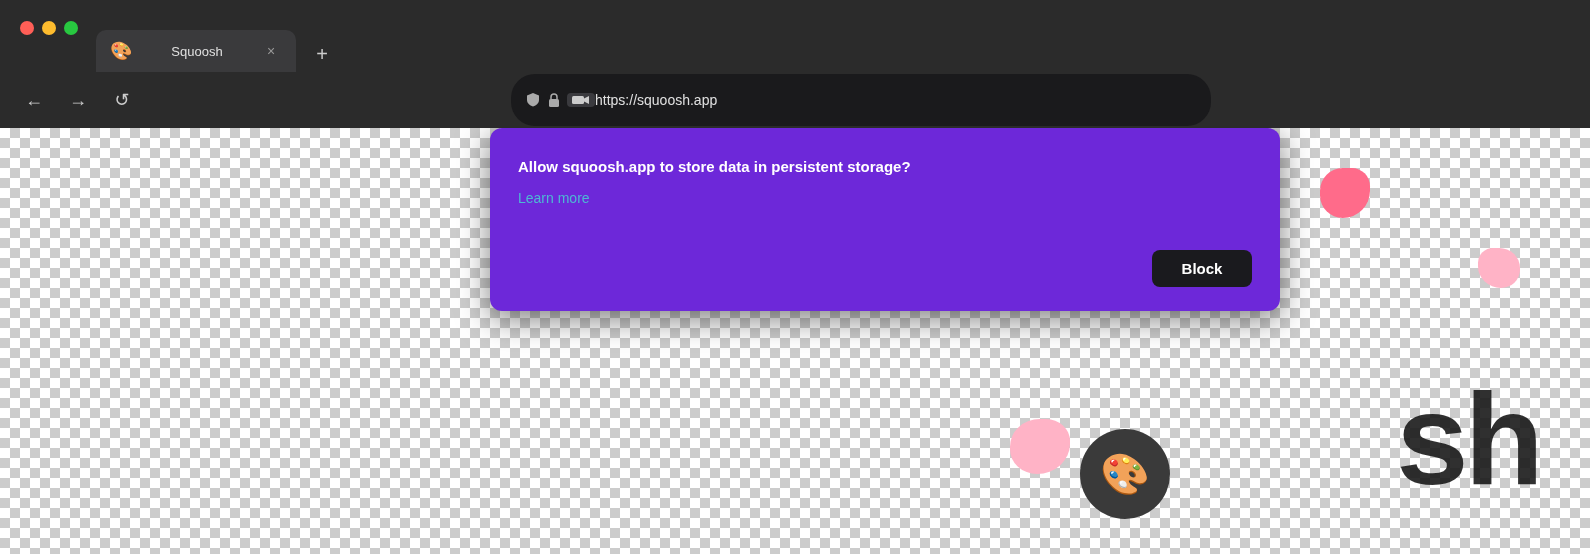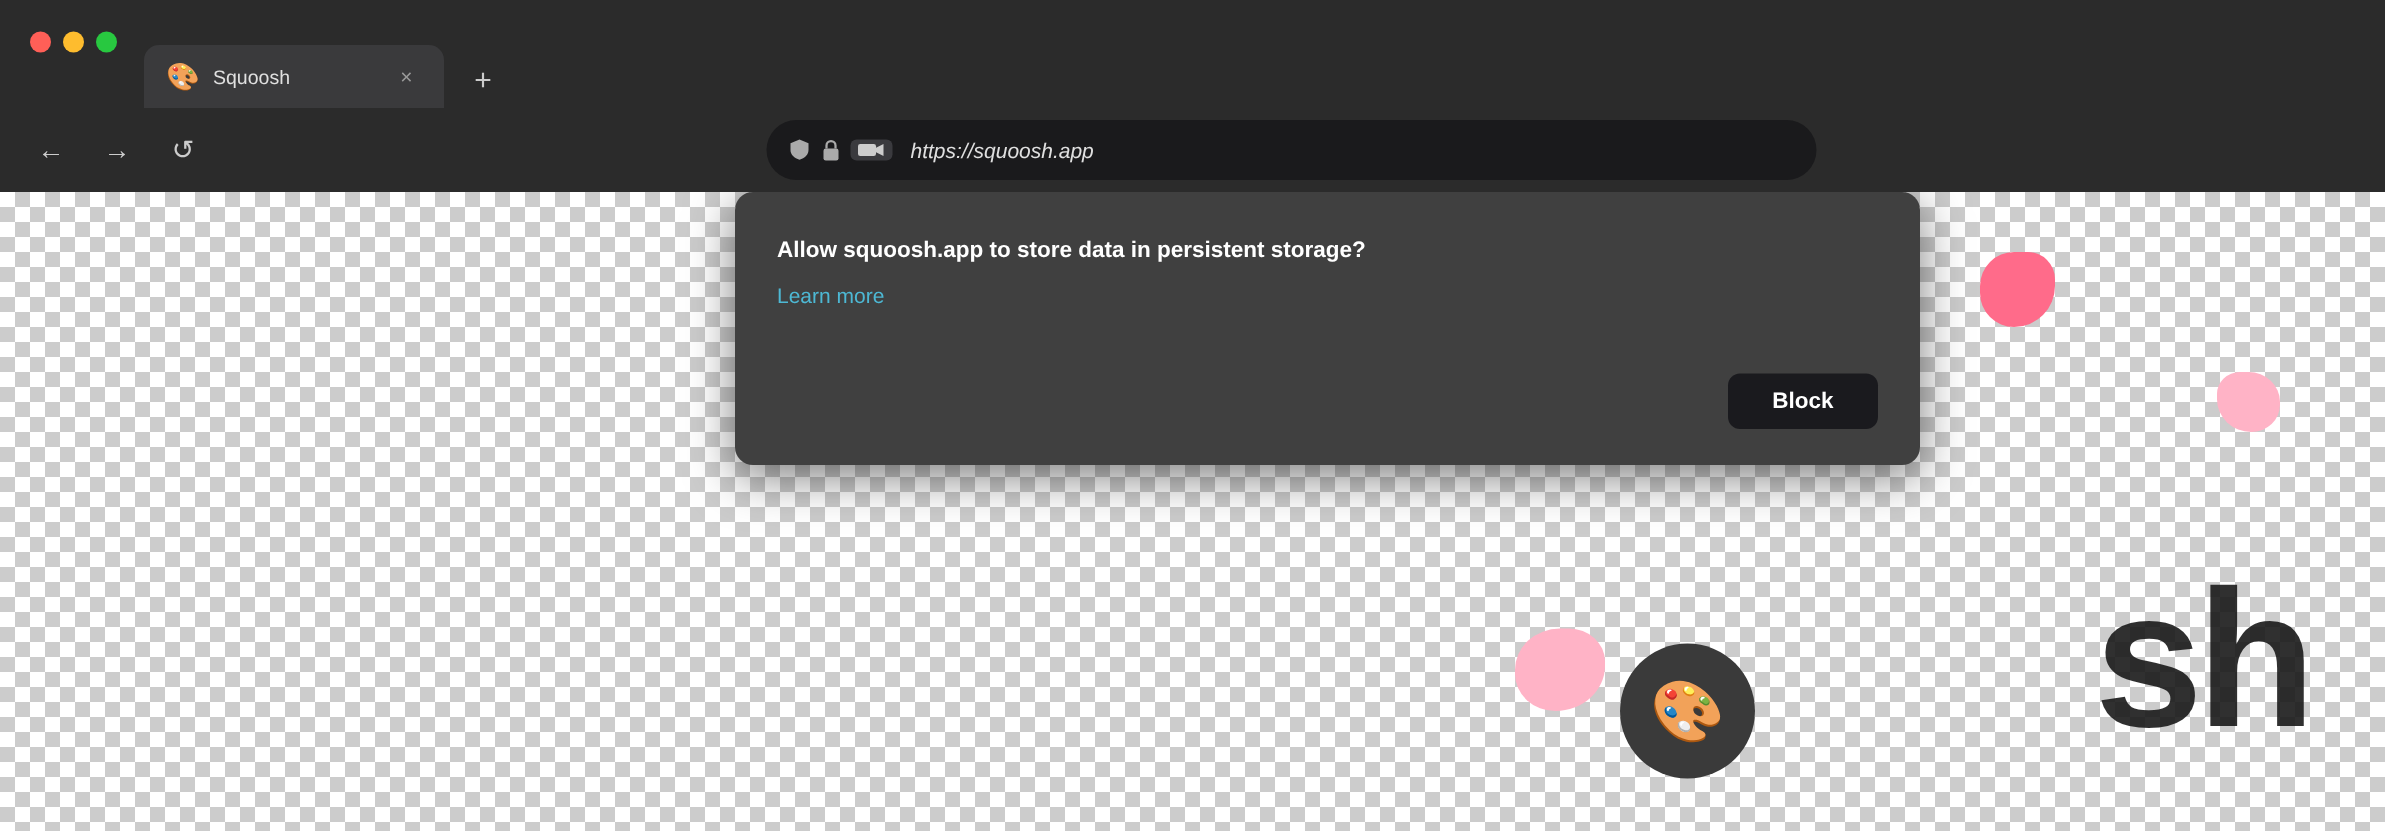--- a/index.html
+++ b/index.html
@@ -83,20 +83,21 @@
     }
 
     .tab-title {
       color: #e0e0e0;
       font-size: 13px;
       font-weight: 500;
       flex: 1;
       white-space: nowrap;
       overflow: hidden;
       text-overflow: ellipsis;
+      text-align: center;
     }
 
     .tab-close {
       color: #999;
       font-size: 14px;
       cursor: pointer;
       width: 18px;
       height: 18px;
       display: flex;
       align-items: center;
@@ -140,27 +141,26 @@
       background: none;
       border: none;
     }
 
     .address-bar {
       flex: 1;
       max-width: 700px;
       margin: 0 auto;
       background: #1a1a1c;
       border-radius: 24px;
-      height: 40px;
+      height: 52px;
       display: flex;
       align-items: center;
       padding: 0 14px;
-      gap: 12px;
+      gap: 0;
       position: relative;
-      font-style: italic;
     }
 
     .address-icons {
       display: flex;
       align-items: center;
       gap: 6px;
     }
 
     .address-text {
       color: #e0e0e0;
@@ -246,21 +246,21 @@
       font-size: 40px;
       overflow: hidden;
     }
 
     
     .permission-popup {
       position: absolute;
       top: 0;
       left: 490px;
       width: 790px;
-      background: #404040;
+      background: #6d28d9;
       border-radius: 12px;
       padding: 28px 28px 24px 28px;
       box-shadow: 0 8px 32px rgba(0,0,0,0.5);
       z-index: 100;
     }
 
     .popup-message {
       color: #ffffff;
       font-size: 15px;
       font-weight: 600;

